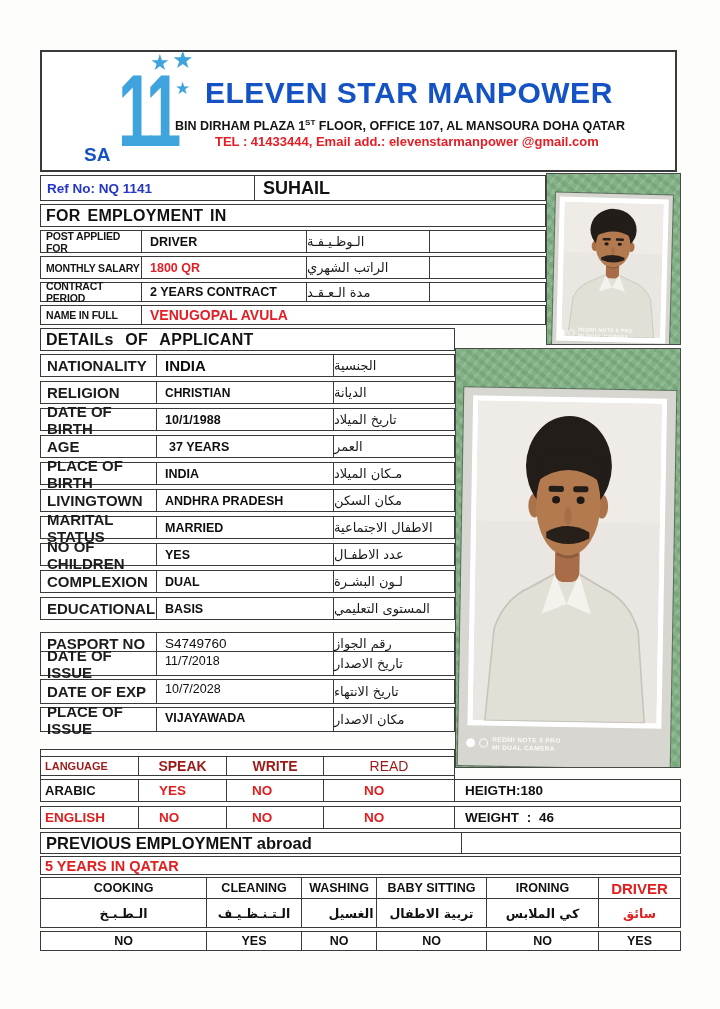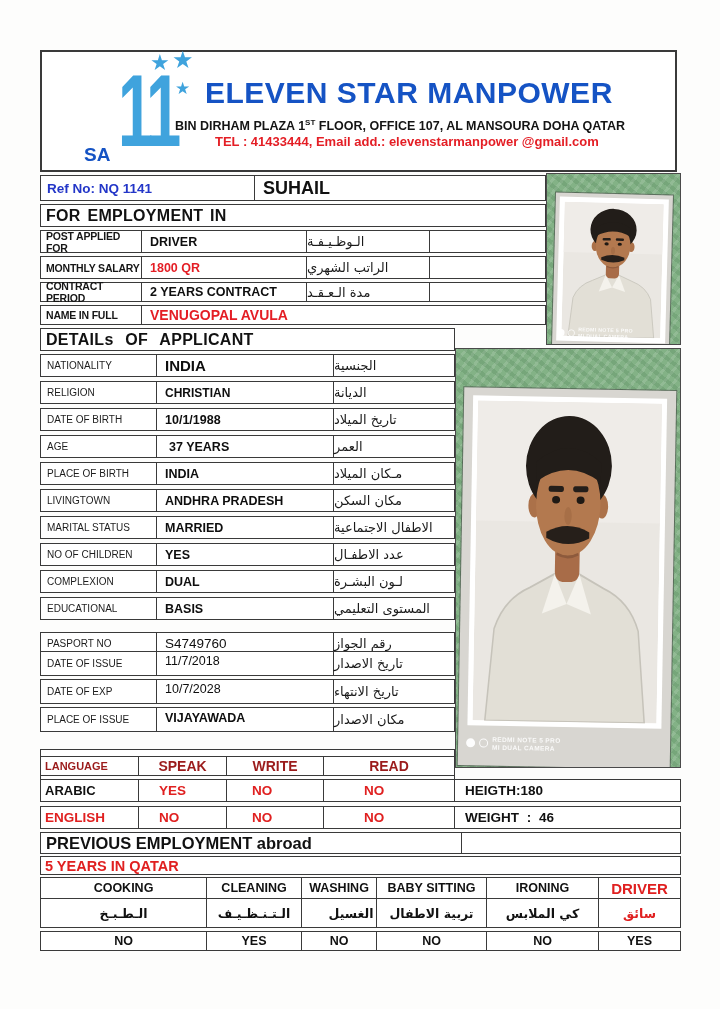--- a/index.html
+++ b/index.html
@@ -4,21 +4,21 @@
 <style>
   html,body{margin:0;padding:0;background:#ffffff;}
   .page{position:relative;width:720px;height:1009px;background:#fdfdfc;overflow:hidden;
         font-family:"Liberation Sans",sans-serif;color:#111;}
   .abs{position:absolute;}
   .box{box-sizing:border-box;background:#fff;border:1.5px solid #3a3a3a;}
   .row{display:flex;align-items:stretch;}
   .cell{box-sizing:border-box;display:flex;align-items:center;}
   .cell.div{border-left:1.5px solid #3a3a3a;}
   .lbl{font-size:10.5px;font-weight:700;letter-spacing:-0.2px;padding-left:5px;color:#161616;}
-  .lbl2{font-size:10px;font-weight:400;padding-left:6px;color:#1c1c1c;}
+  .lbl2{font-size:15px;font-weight:700;padding-left:6px;color:#1c1c1c;}
   .val{font-size:12.5px;font-weight:700;padding-left:8px;color:#0e0e0e;}
   .val.big{font-size:15px;}
   .val.num{font-weight:400;font-size:12.5px;}
   .val.red{color:#e41e25;}
   .ar{font-family:"DejaVu Sans",sans-serif;font-size:13px;justify-content:flex-end;
       padding-right:4px;color:#1a1a1a;direction:rtl;}
   .sec-title{font-size:16px;font-weight:800;letter-spacing:.3px;word-spacing:2px;padding-left:5px;}
   
   .hdr{left:40px;top:50px;width:637px;height:122px;border-width:2px;}
   .logo11{position:absolute;left:76px;top:8px;font-size:102px;font-weight:800;color:#3fa3dd;
@@ -200,21 +200,21 @@
     <div class="cell div ar" style="flex:1;">مكان الاصدار</div>
   </div>
 
   <div class="abs box row" style="left:40px;top:749px;width:415px;height:36px;">
     <div class="cell ltitle">KNOWLEDGE OF LANGUAGE</div>
   </div>
   <div class="abs box row" style="left:40px;top:756px;width:415px;height:20px;">
     <div class="cell maroon" style="width:97px;font-size:11px;font-weight:700;padding-left:4px;">LANGUAGE</div>
     <div class="cell div maroon center" style="width:88px;font-size:14px;font-weight:700;">SPEAK</div>
     <div class="cell div maroon center" style="width:97px;font-size:14px;font-weight:700;">WRITE</div>
-    <div class="cell div maroon center" style="flex:1;font-size:14px;font-weight:700;">READ</div>
+    <div class="cell div maroon center" style="flex:1;font-size:14px;font-weight:400;">READ</div>
   </div>
   <div class="abs box row" style="left:40px;top:779px;width:415px;height:23px;">
     <div class="cell" style="width:97px;font-size:13px;font-weight:800;padding-left:4px;">ARABIC</div>
     <div class="cell div redv" style="width:88px;font-size:13.5px;font-weight:800;padding-left:20px;">YES</div>
     <div class="cell div redv" style="width:97px;font-size:13.5px;font-weight:800;padding-left:25px;">NO</div>
     <div class="cell div redv" style="flex:1;font-size:13.5px;font-weight:800;padding-left:40px;">NO</div>
   </div>
   <div class="abs box row" style="left:40px;top:806px;width:415px;height:23px;">
     <div class="cell redv" style="width:97px;font-size:13.5px;font-weight:800;padding-left:4px;">ENGLISH</div>
     <div class="cell div redv" style="width:88px;font-size:13.5px;font-weight:800;padding-left:20px;">NO</div>

